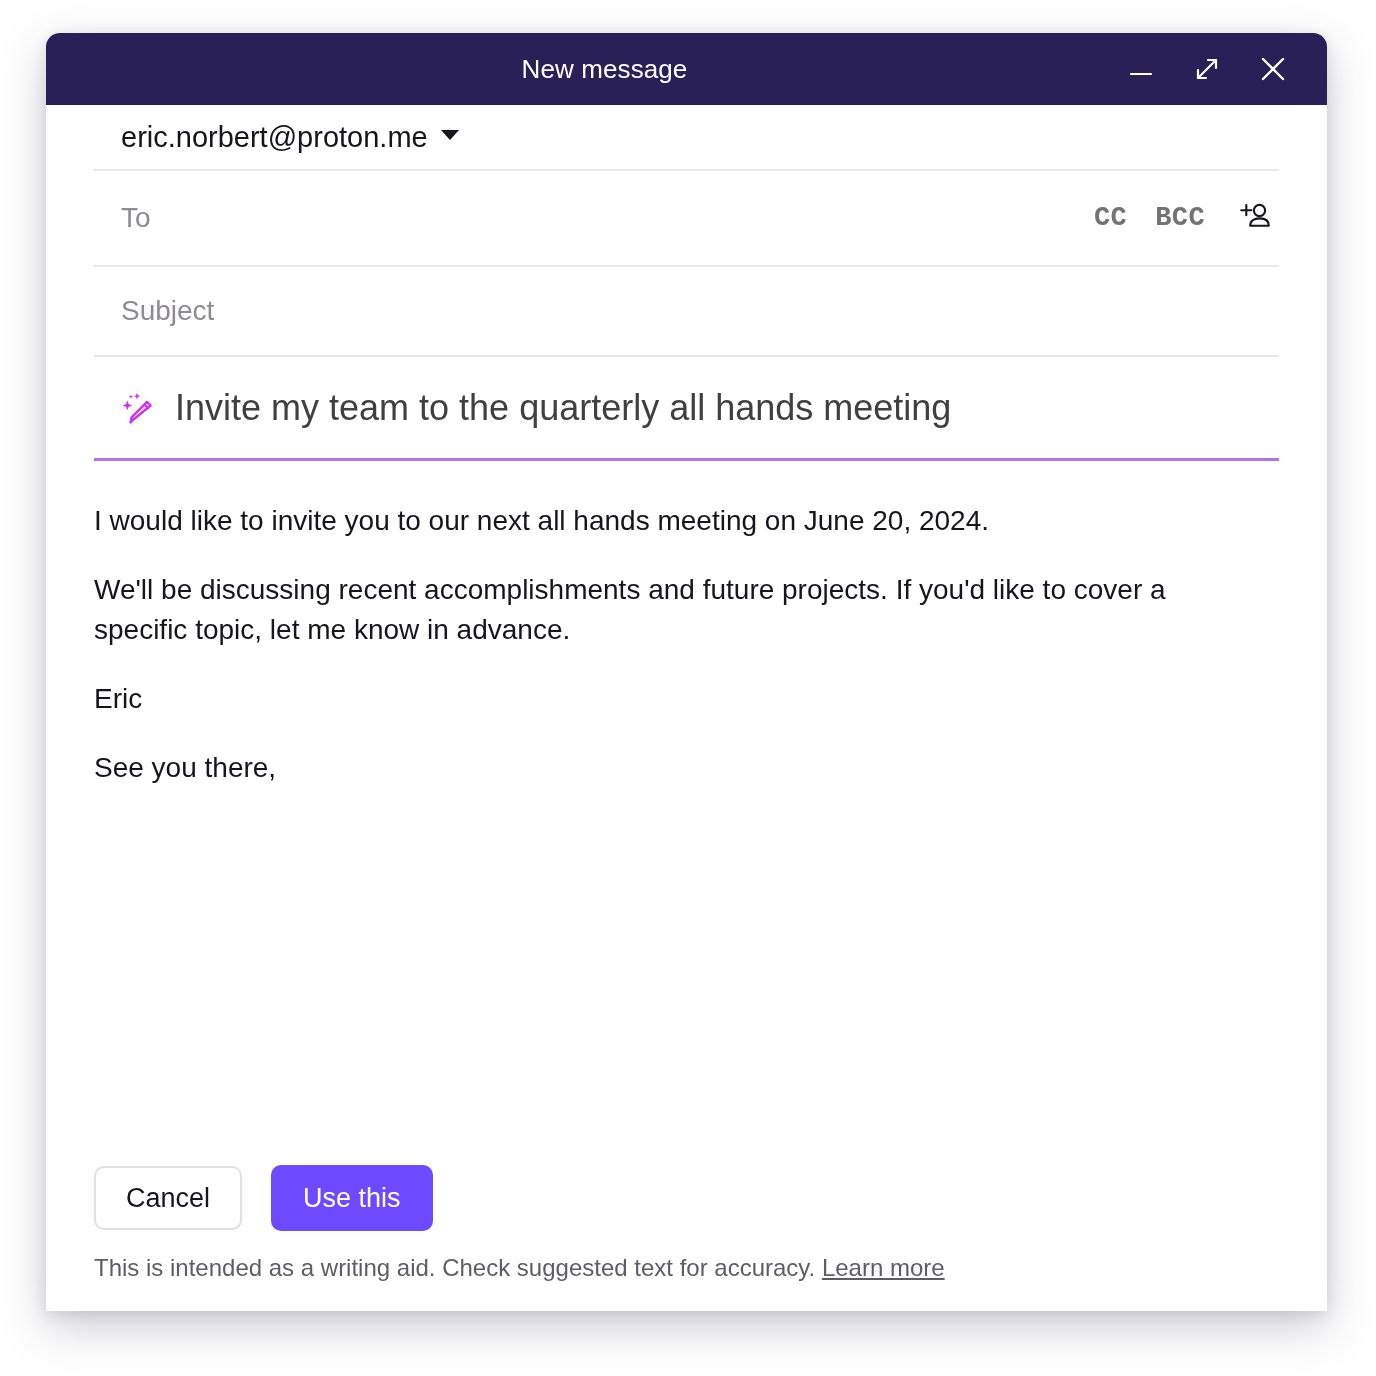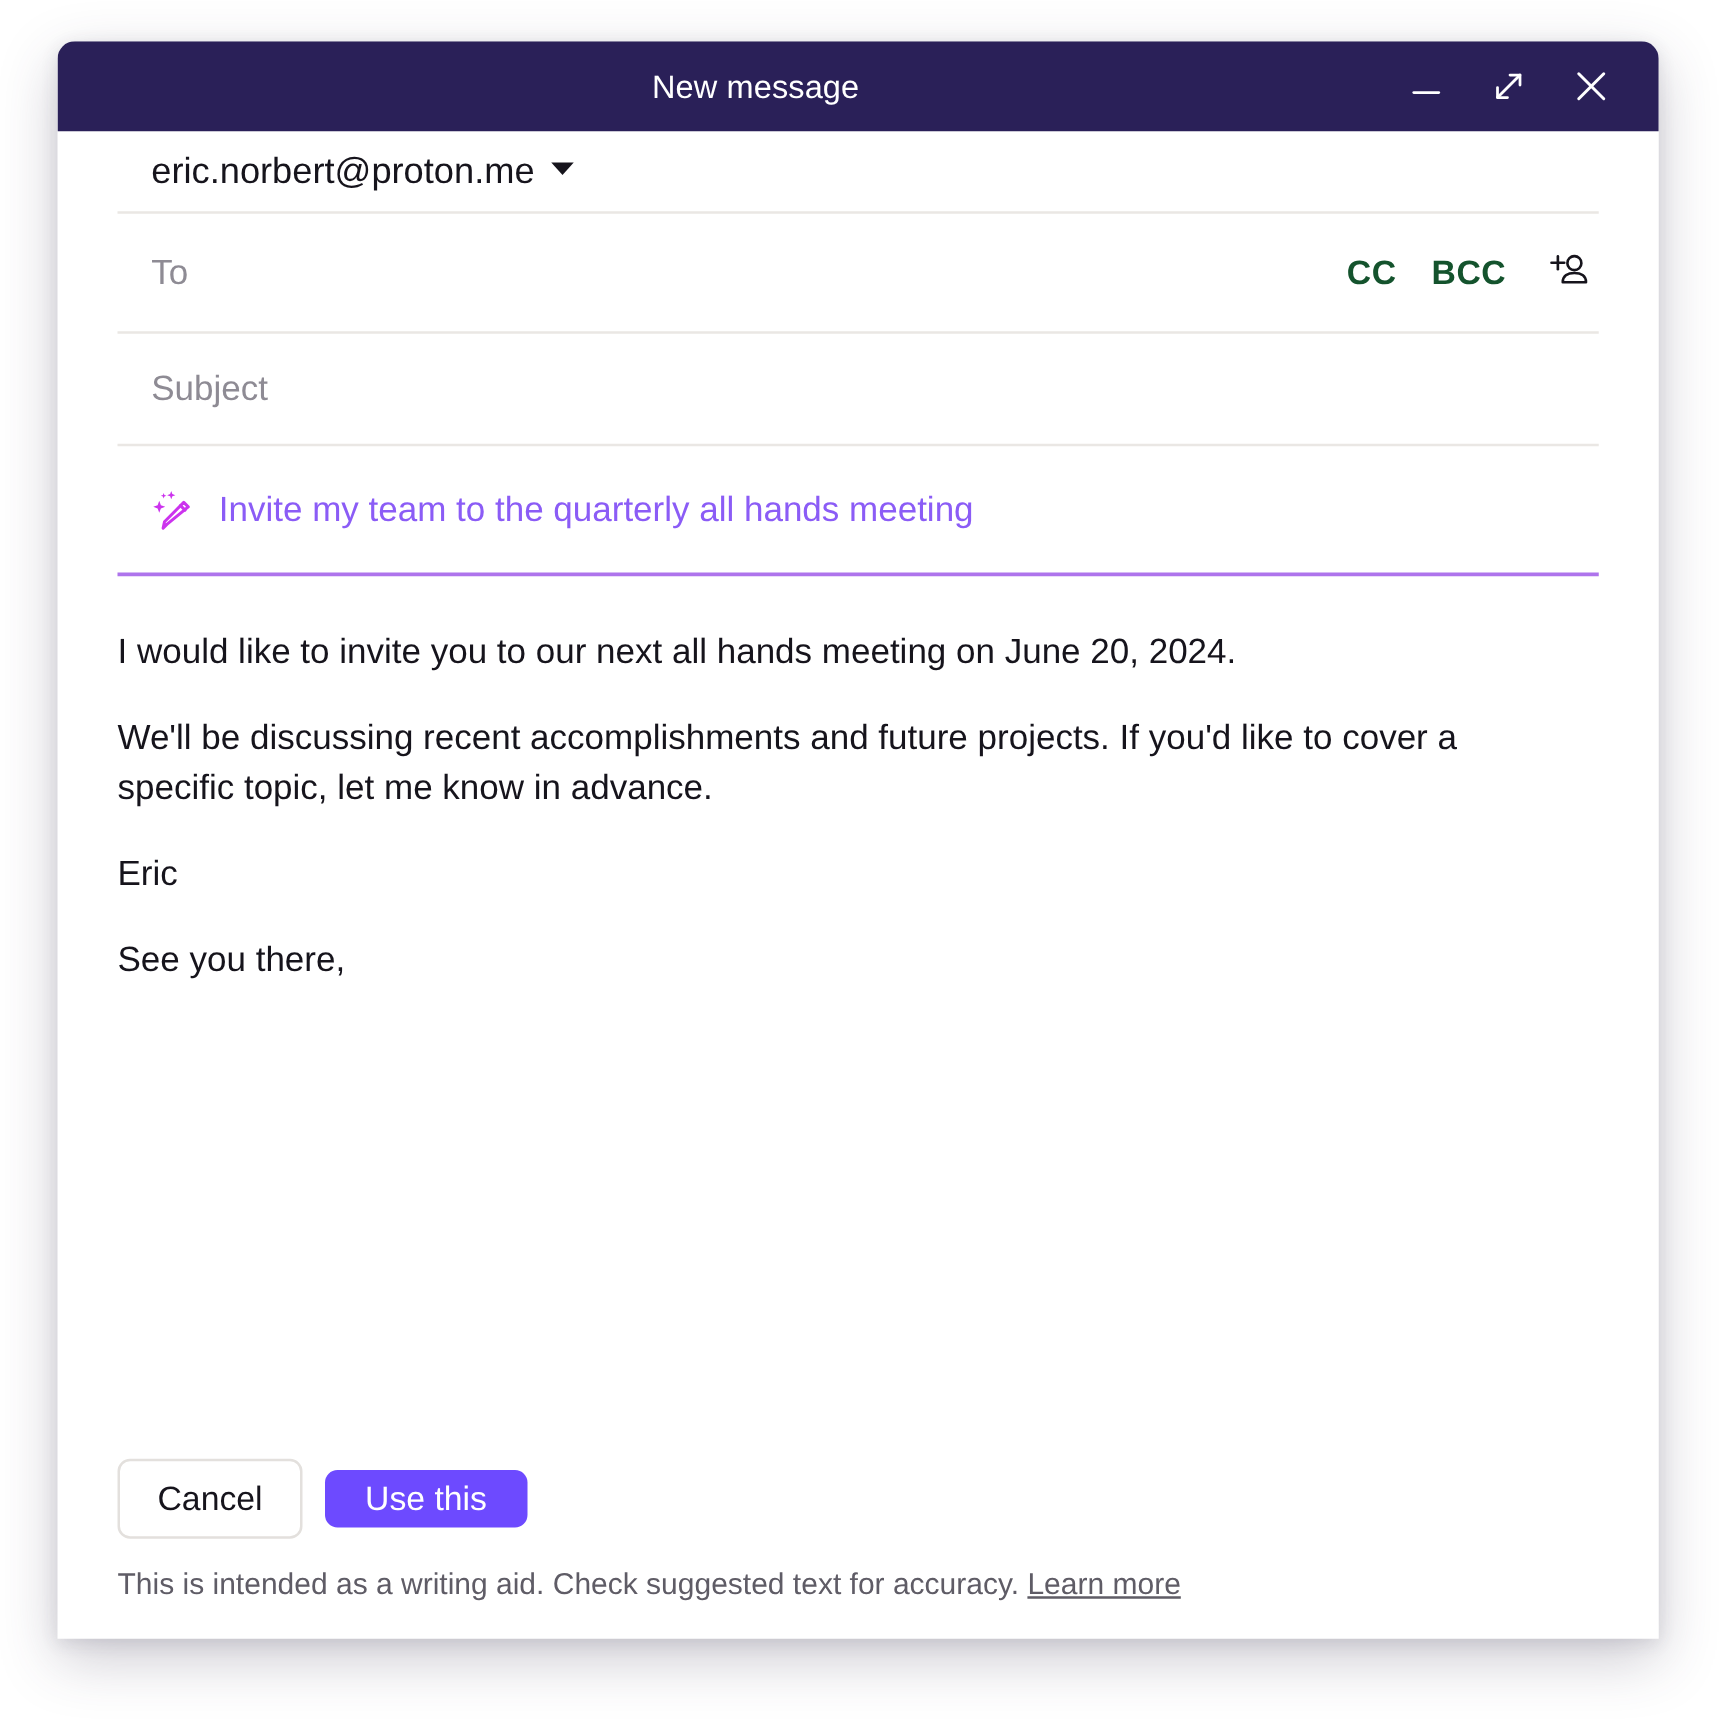--- a/index.html
+++ b/index.html
@@ -114,27 +114,27 @@
   }
 
   .to-actions {
     display: flex;
     align-items: center;
     gap: 0;
   }
   .cc-btn, .bcc-btn {
     font-size: 27px;
     font-weight: bold;
-    color: #14532d;
+    color: #737373;
     background: transparent;
     border: none;
     cursor: pointer;
     padding: 6px 14px;
     letter-spacing: 0.4px;
-    font-family: Liberation Sans, sans-serif;
+    font-family: Liberation Mono, monospace;
   }
   .contact-btn {
     background: transparent;
     border: none;
     cursor: pointer;
     padding: 6px 6px 6px 18px;
     display: flex;
     align-items: center;
   }
 
@@ -150,22 +150,22 @@
     border-bottom: 3px solid #ae74ec;
     box-sizing: border-box;
   }
   .wand-icon {
     flex: 0 0 auto;
     display: flex;
     align-items: center;
     margin-right: 18px;
   }
   .ai-prompt-text {
-    font-size: 28px;
-    color: #8b5cf6;
+    font-size: 36px;
+    color: #404040;
     white-space: nowrap;
   }
 
   
   .body-area {
     flex: 1 1 auto;
     padding: 40px 48px 0 48px;
     overflow: hidden;
   }
   .body-para {
@@ -198,23 +198,24 @@
     cursor: pointer;
     font-family: "Liberation Sans", sans-serif;
   }
   .btn-use {
     font-size: 27px;
     color: #ffffff;
     background: #6d4aff;
     border: none;
     border-radius: 10px;
     padding: 0 32px;
-    height: 46px;
+    height: 66px;
     cursor: pointer;
     font-family: "Liberation Sans", sans-serif;
+    margin-left: 11px;
   }
   .disclaimer {
     font-size: 24px;
     color: #5f5c66;
     line-height: 30px;
   }
   .learn-more {
     color: #5f5c66;
     text-decoration: underline;
     cursor: pointer;

